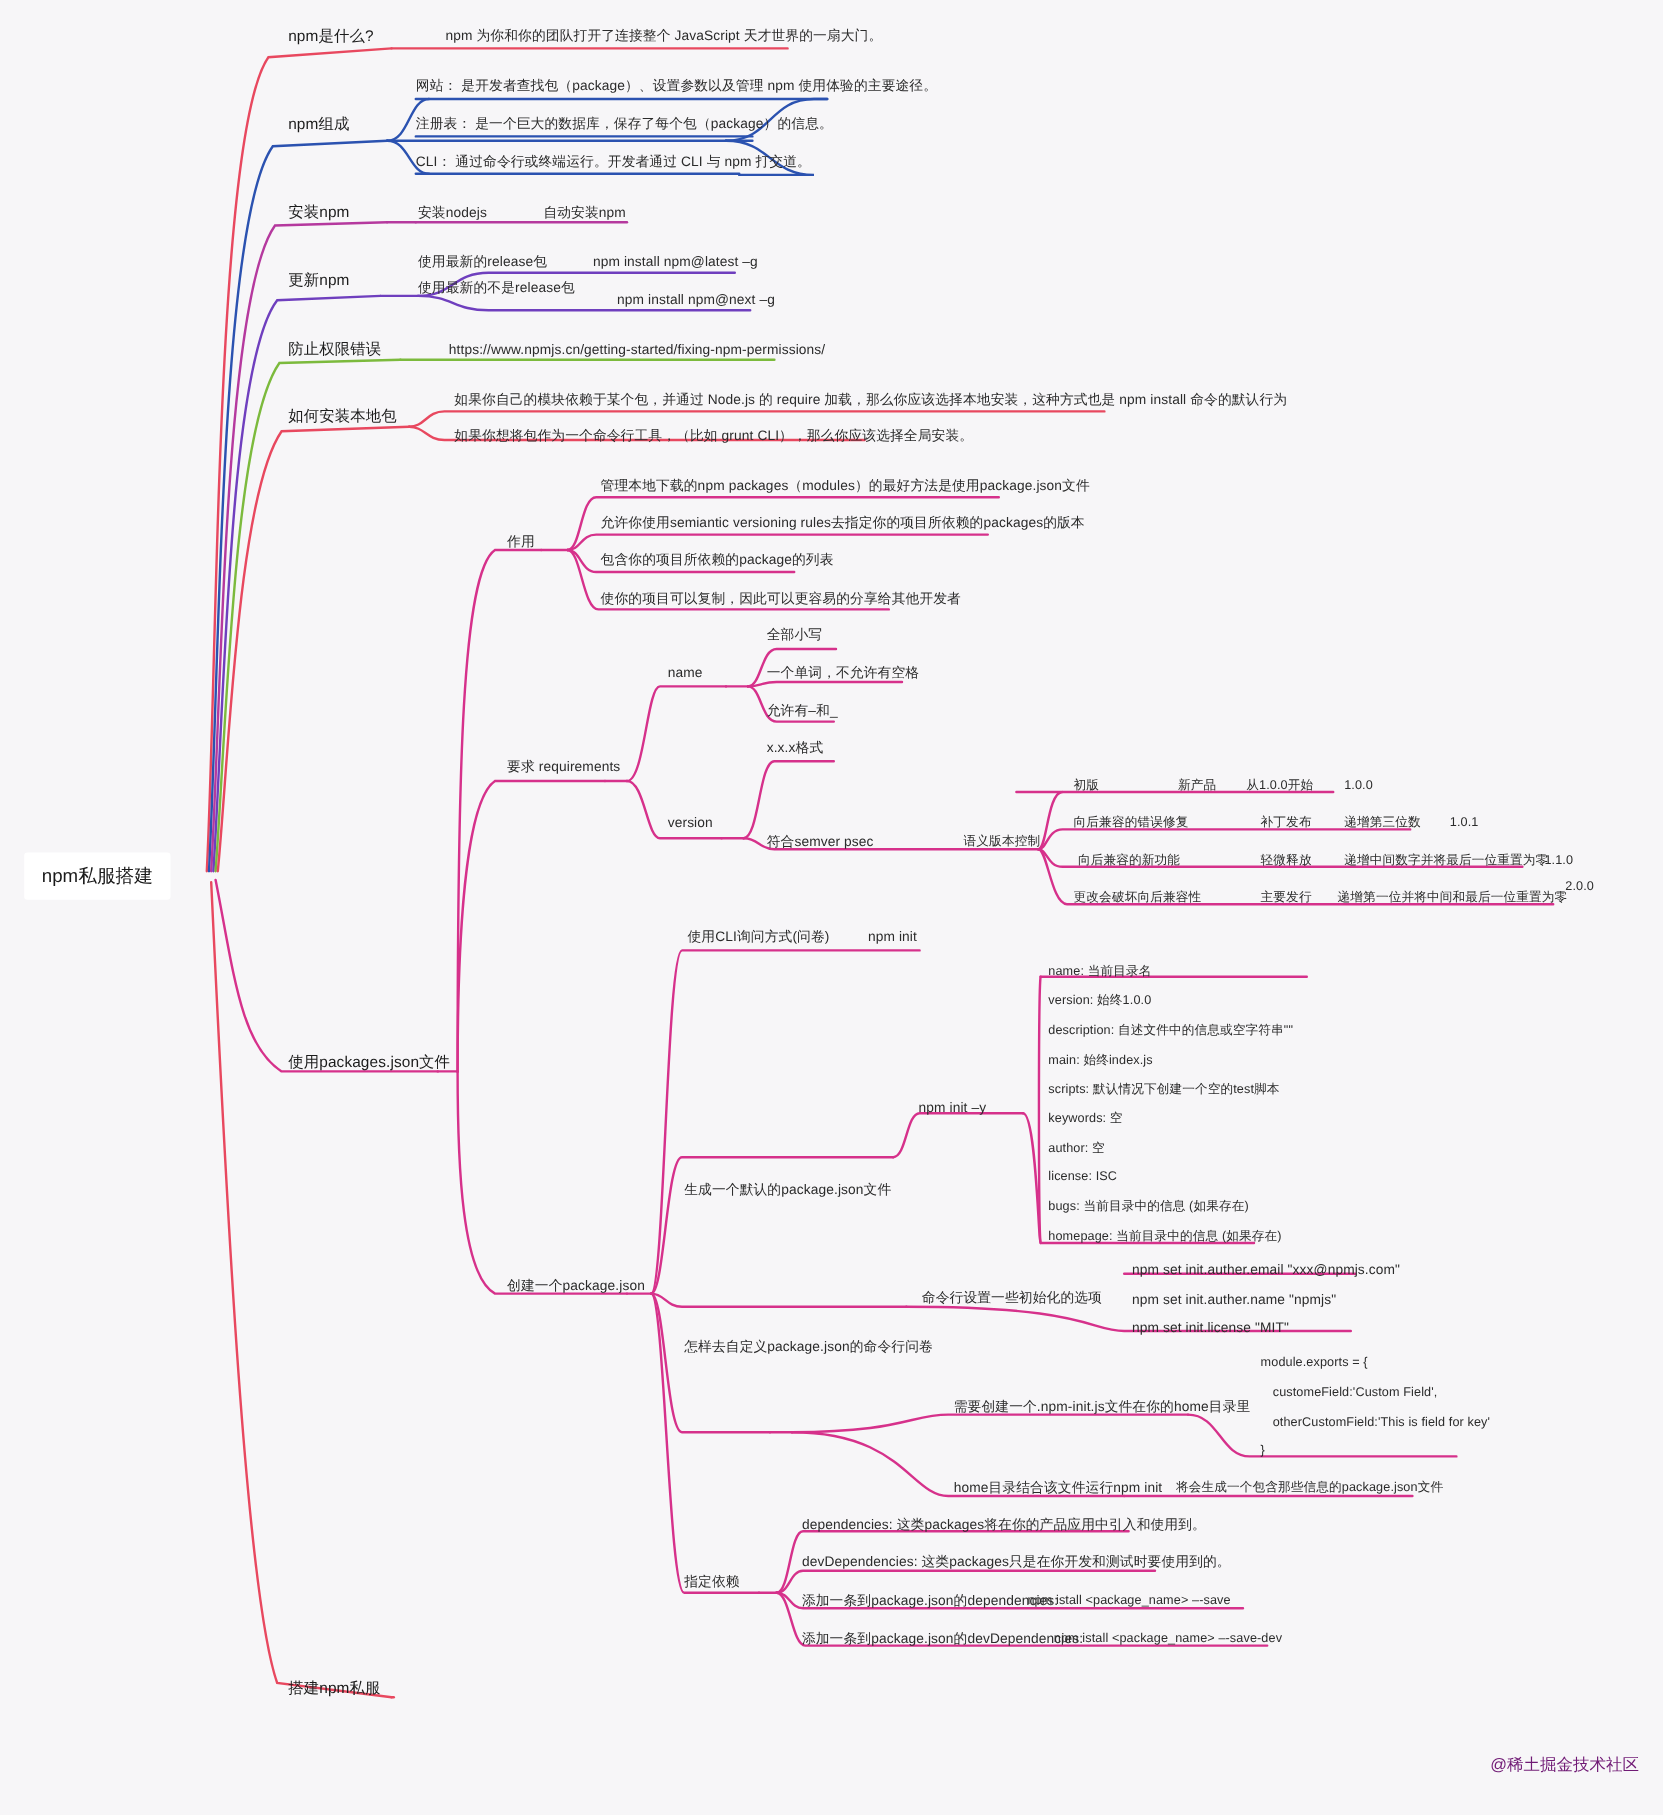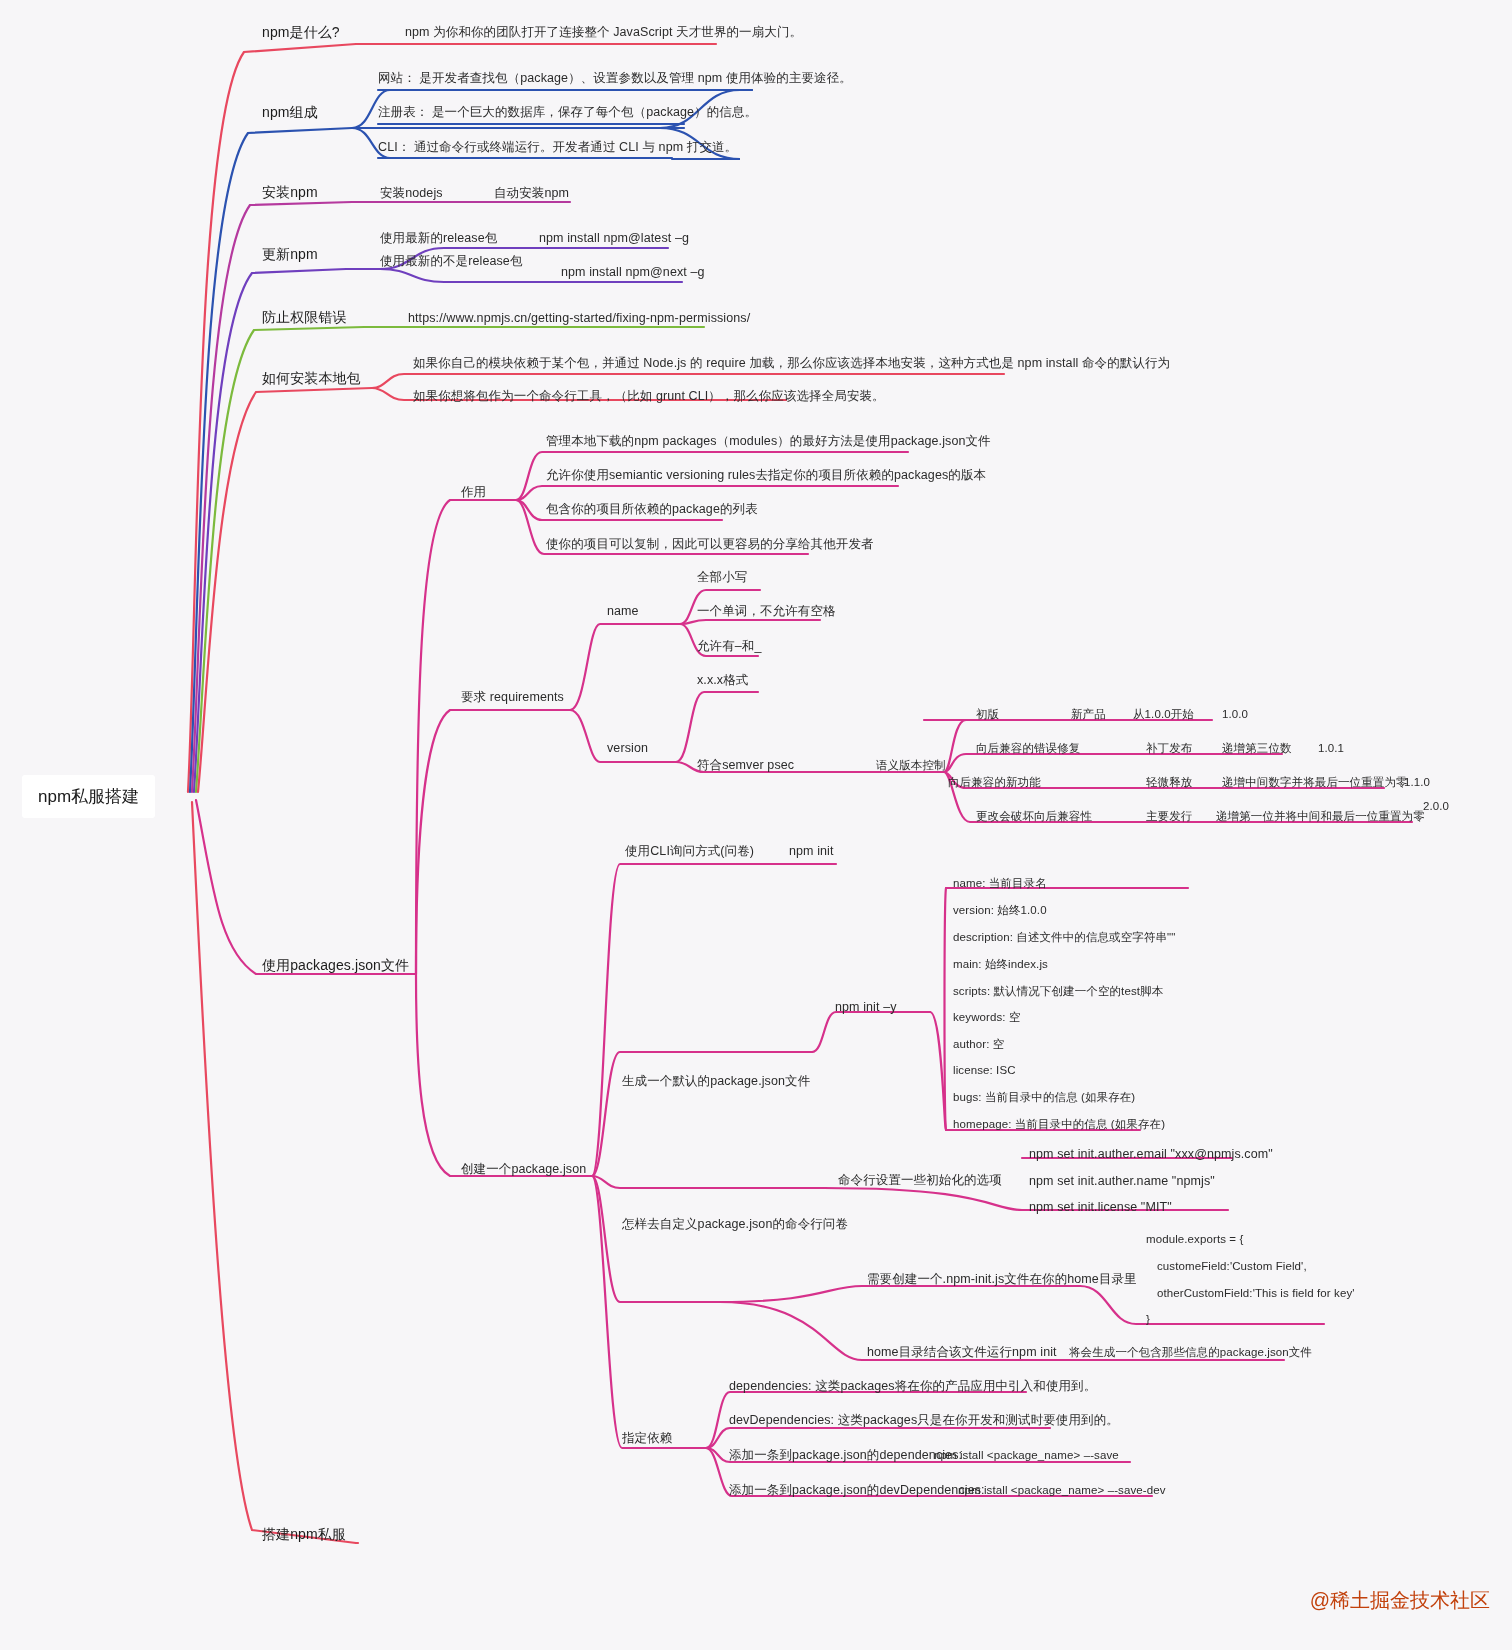--- a/index.html
+++ b/index.html
@@ -27,22 +27,22 @@
     border-radius:3px;
     padding:10px 16px;
     font-size:17px;
     color:#1a1a1a;
     white-space:nowrap;
     box-shadow:0 0 0 0 rgba(0,0,0,0);
   }
   .watermark{
     position:absolute;
     right:22px;bottom:36px;
-    font-size:20px;
-    color:#c2410c;
+    font-size:15px;
+    color:#701a75;
     white-space:nowrap;
   }
 </style>
 </head>
 <body>
 
 <div id="mindmap">
 
   <svg class="edges" viewBox="0 0 1512 1650">
     <defs></defs>
@@ -193,21 +193,21 @@
       <div class="node" style="left: 697px; top: 758px;">符合semver psec</div>
       <div class="node sm" style="left: 876px; top: 758px;">语义版本控制</div>
       <div class="node sm" style="left: 976px; top: 707px;">初版</div>
       <div class="node sm" style="left: 1071px; top: 707px;">新产品</div>
       <div class="node sm" style="left: 1133px; top: 707px;">从1.0.0开始</div>
       <div class="node sm" style="left: 1222px; top: 707px;">1.0.0</div>
       <div class="node sm" style="left: 976px; top: 741px;">向后兼容的错误修复</div>
       <div class="node sm" style="left: 1146px; top: 741px;">补丁发布</div>
       <div class="node sm" style="left: 1222px; top: 741px;">递增第三位数</div>
       <div class="node sm" style="left: 1318px; top: 741px;">1.0.1</div>
-      <div class="node sm" style="left: 948px; top: 775px; text-align: right;">向后兼容的新功能</div>
+      <div class="node sm" style="left: 980px; top: 775px; text-align: right;">向后兼容的新功能</div>
       <div class="node sm" style="left: 1146px; top: 775px;">轻微释放</div>
       <div class="node sm" style="left: 1222px; top: 775px;">递增中间数字并将最后一位重置为零</div>
       <div class="node sm" style="left: 1404px; top: 775px;">1.1.0</div>
       <div class="node sm" style="left: 976px; top: 809px;">更改会破坏向后兼容性</div>
       <div class="node sm" style="left: 1146px; top: 809px;">主要发行</div>
       <div class="node sm" style="left: 1216px; top: 809px;">递增第一位并将中间和最后一位重置为零</div>
       <div class="node sm" style="left: 1423px; top: 763px; margin-top: 36px;">2.0.0</div>
       <div class="node" style="left: 461px; top: 1162px;">创建一个package.json</div>
       <div class="node" style="left: 625px; top: 844px;">使用CLI询问方式(问卷)</div>
       <div class="node" style="left: 789px; top: 844px;">npm init</div>

